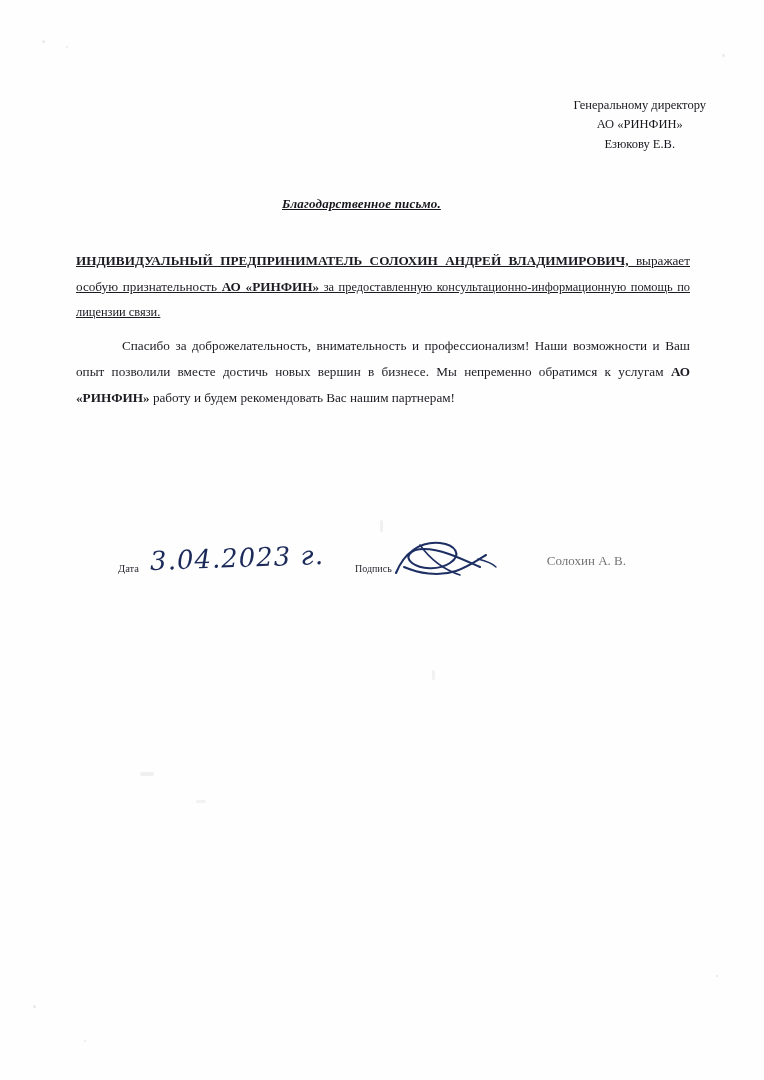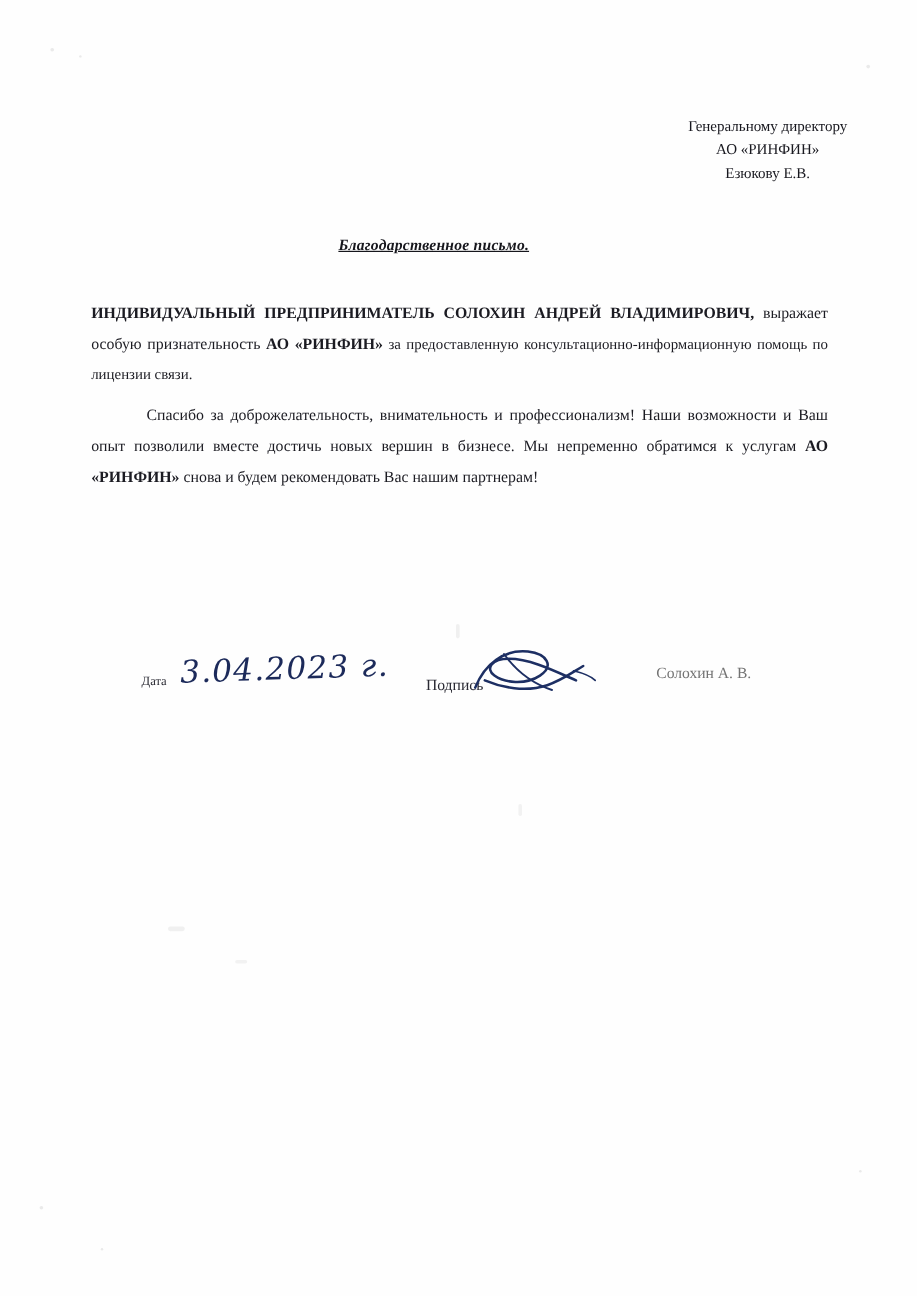--- a/index.html
+++ b/index.html
@@ -70,20 +70,21 @@
   }
   .para.indent {
     text-indent: 46px;
   }
   .para b {
     font-weight: bold;
   }
   .p1 {
     font-weight: bold;
     text-align: justify;
+    text-decoration: underline;
   }
   .p1 .reg {
     font-weight: normal;
   }
   .p1 .small {
     font-weight: normal;
     font-size: 12.4px;
   }
 
   
@@ -109,21 +110,21 @@
     font-family: "DejaVu Serif", serif;
     font-style: italic;
     color: #1c2a5a;
     letter-spacing: 1px;
     transform: rotate(-2deg);
   }
   .sign-label {
     position: absolute;
     left: 355px;
     top: 18px;
-    font-size: 13px;
+    font-size: 10px;
     color: #2a2a33;
   }
   .signature-svg {
     position: absolute;
     left: 390px;
     top: -12px;
   }
   .signer-name {
     position: absolute;
     right: 78px;
@@ -155,21 +156,21 @@
   <div class="doc-title">Благодарственное письмо.</div>
 
   <div class="body-block">
 
     <p class="para p1">
       <span>ИНДИВИДУАЛЬНЫЙ ПРЕДПРИНИМАТЕЛЬ СОЛОХИН АНДРЕЙ ВЛАДИМИРОВИЧ,</span><span class="reg"> выражает особую признательность </span><span>АО «РИНФИН»</span><span class="small"> за предоставленную консультационно-информационную помощь по лицензии связи.</span>
     </p>
 
 
     <p class="para indent">
-      <span>Спасибо за доброжелательность, внимательность и профессионализм! Наши возможности и Ваш опыт позволили вместе достичь новых вершин в бизнесе. Мы непременно обратимся к услугам </span><b>АО «РИНФИН»</b><span> снова и будем рекомендовать Вас нашим партнерам!</span>
+      <span>Спасибо за доброжелательность, внимательность и профессионализм! Наши возможности и Ваш опыт позволили вместе достичь новых вершин в бизнесе. Мы непременно обратимся к услугам </span><b>АО «РИНФИН»</b><span> работу и будем рекомендовать Вас нашим партнерам!</span>
     </p>
 
   </div>
 
   <div class="sign-row">
     <span class="date-label">Дата</span>
     <span class="date-hand">3.04.2023 г.</span>
 
     <span class="sign-label">Подпись</span>
 

